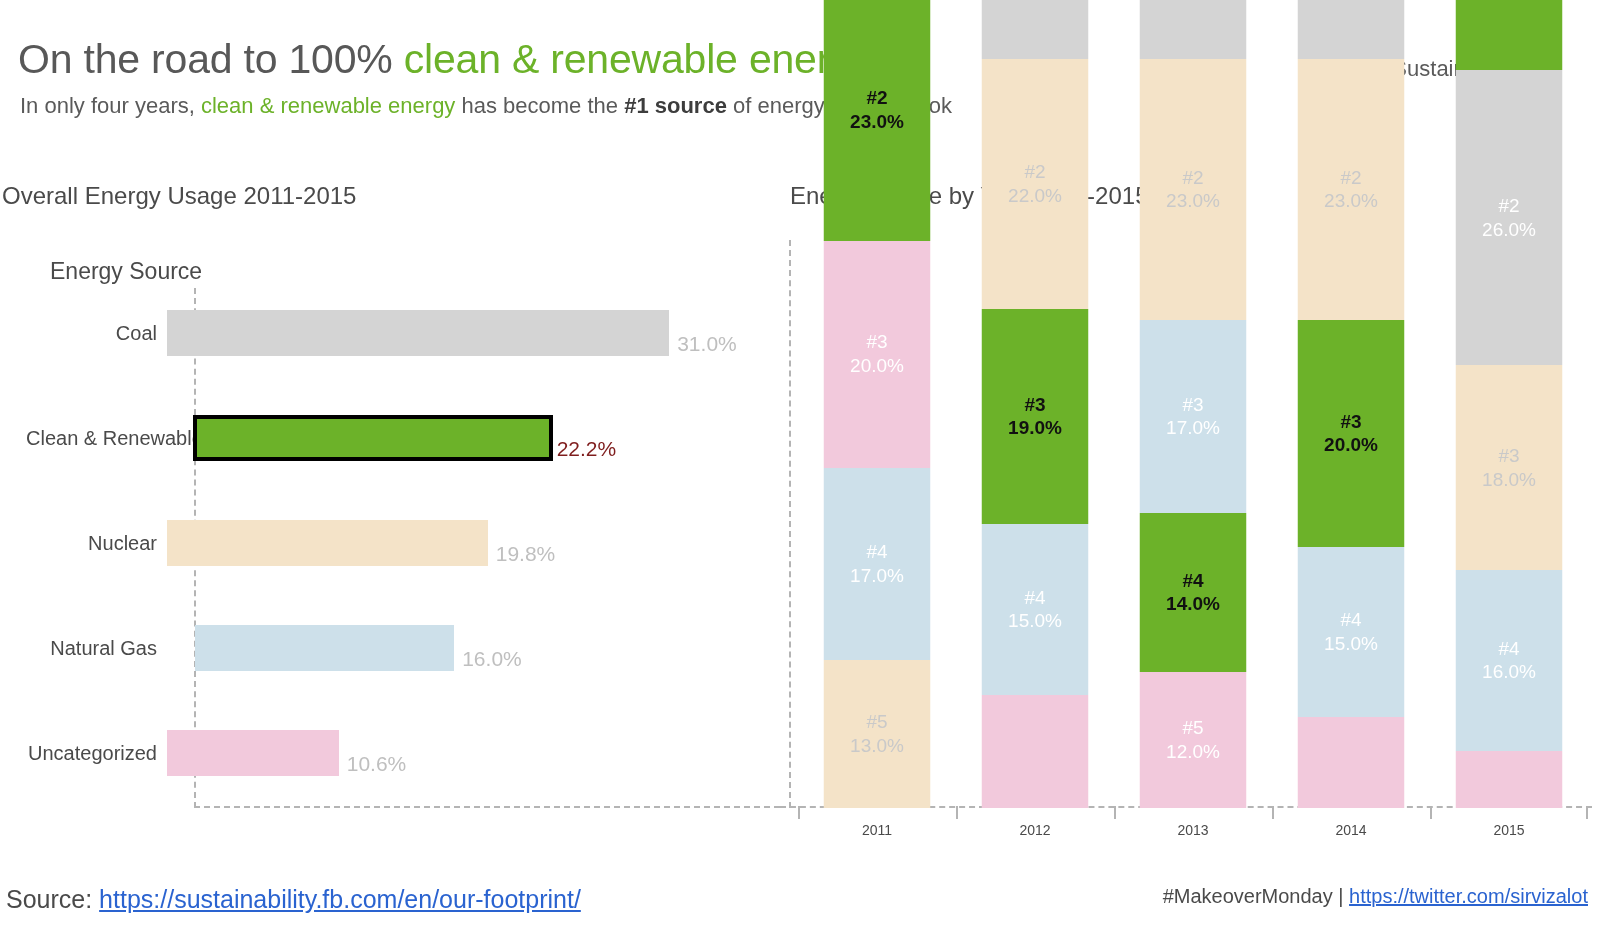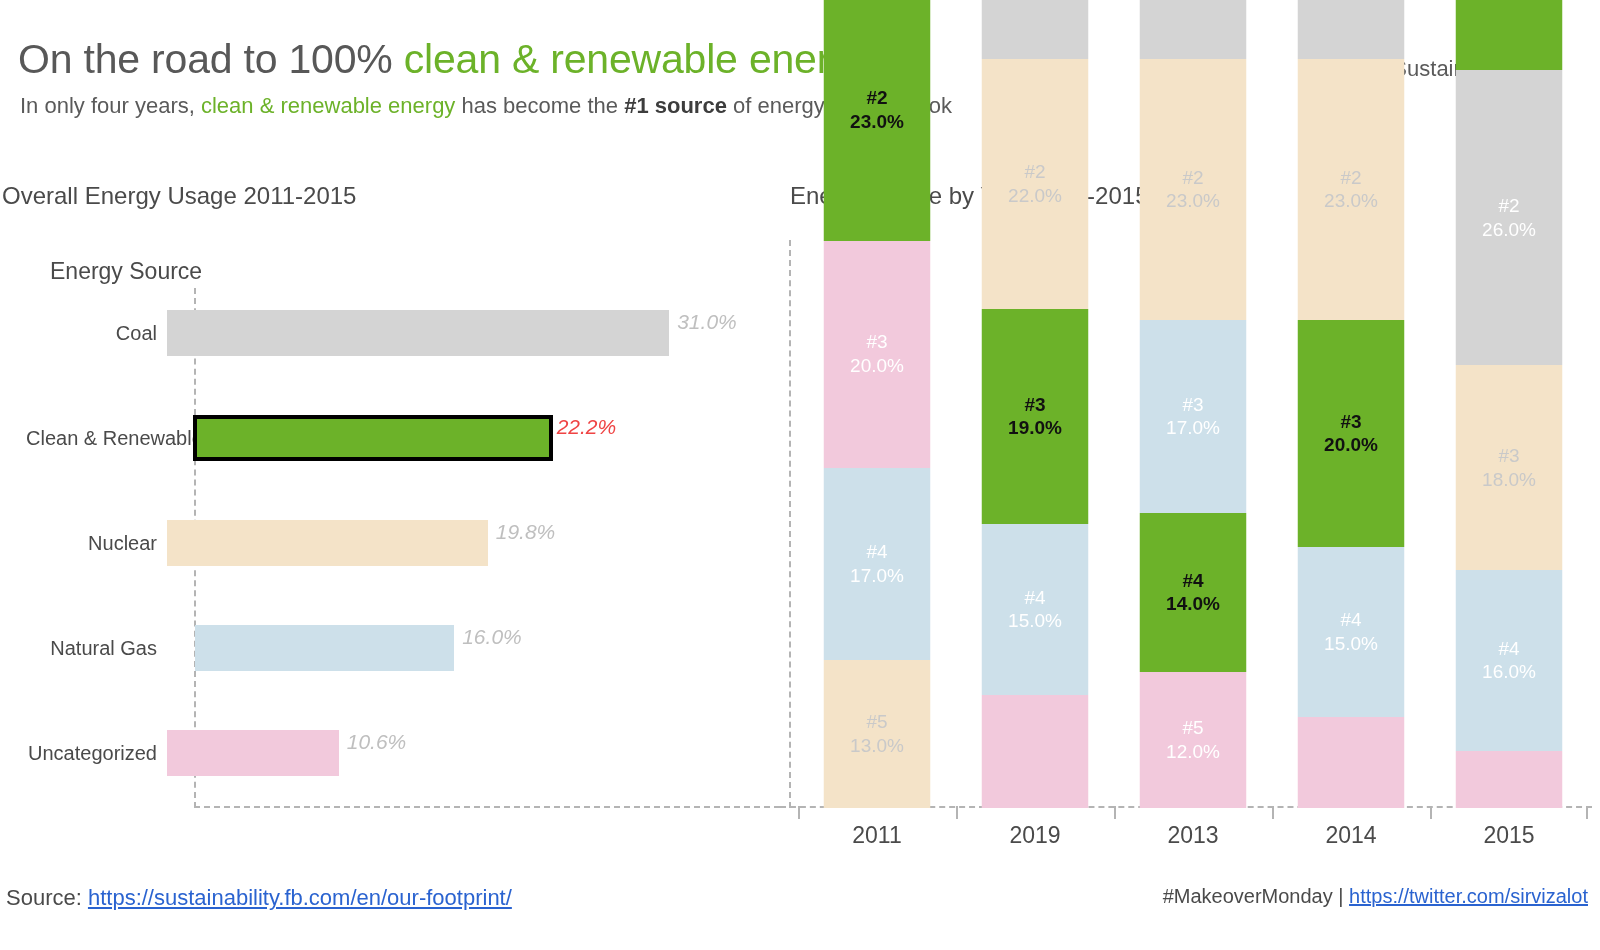--- a/index.html
+++ b/index.html
@@ -71,29 +71,29 @@
   }
   .hbar-row {
     position: absolute; left: 0; width: 780px; height: 46px;
     display: flex; align-items: center;
   }
   .hbar-label {
     width: 167px; text-align: right; padding-right: 10px;
     font-size: 20px; color: #4a4a4a; white-space: nowrap;
     box-sizing: border-box;
   }
-  .hbar-wrap { position: relative; display: flex; align-items: flex-start; font-style: italic; }
+  .hbar-wrap { position: relative; display: flex; align-items: flex-end; }
   .hbar {
     height: 46px; box-sizing: border-box;
   }
   .hbar-value {
     font-size: 21px; color: #bfbfbf; padding-left: 8px; white-space: nowrap;
   }
   .hbar-row.highlight .hbar { border: 4px solid #000000; }
-  .hbar-row.highlight .hbar-value { color: #ef4444; padding-left: 4px; }
+  .hbar-row.highlight .hbar-value { color: #7f1d1d; padding-left: 4px; }
 
   
   #right-chart { position: absolute; left: 780px; top: 240px; width: 820px; height: 600px; }
   #right-axis {
     position: absolute; left: 9px; top: 0px; width: 0; height: 568px;
     border-left: 2px dashed #b4b4b4;
   }
   #right-baseline {
     position: absolute; left: 0px; top: 566px; width: 812px; height: 0;
     border-top: 2px dashed #b4b4b4;
@@ -118,27 +118,27 @@
     box-sizing: border-box;
   }
   .seg.dim { color: #c9c9c9; }
   .seg.hl  { color: #111111; font-weight: bold; }
   .tick {
     position: absolute; top: 566px; width: 0; height: 13px;
     border-left: 2px solid #b4b4b4;
   }
   .xlabel {
     position: absolute; top: 582px; left: 0; width: 100%;
-    text-align: center; font-size: 23px; color: #4a4a4a;
+    text-align: center; font-size: 14px; color: #4a4a4a;
   }
 
   
   #footer { position: absolute; left: 0; top: 885px; width: 1600px; height: 45px; }
   #source-left {
-    position: absolute; left: 6px; top: 0; font-size: 22px; color: #4a4a4a; white-space: nowrap;
+    position: absolute; left: 6px; top: 0; font-size: 25px; color: #4a4a4a; white-space: nowrap;
   }
   #source-right {
     position: absolute; right: 12px; top: 0; font-size: 20px; color: #4a4a4a; white-space: nowrap;
   }
   .link { color: #2a63d0; text-decoration: underline; }
 </style>
 </head>
 <body>
 
 <div id="header">
@@ -244,21 +244,21 @@
             <div>#3</div>
             <div>19.0%</div>
           </div>
           <div class="seg" style="height: 170.25px; background: rgb(205, 224, 234);">
             <div>#4</div>
             <div>15.0%</div>
           </div>
           <div class="seg" style="height: 113.5px; background: rgb(242, 201, 220);"></div>
         </div>
         <div class="tick" style="left: 0px;"></div>
-        <div class="xlabel">2019</div>
+        <div class="xlabel">2012</div>
       </div>
       <div class="col">
         <div class="stack" style="height: 1135px;">
           <div class="seg" style="height: 385.9px; background: rgb(212, 212, 212);"></div>
           <div class="seg dim" style="height: 261.05px; background: rgb(244, 227, 200);">
             <div>#2</div>
             <div>23.0%</div>
           </div>
           <div class="seg" style="height: 192.95px; background: rgb(205, 224, 234);">
             <div>#3</div>

